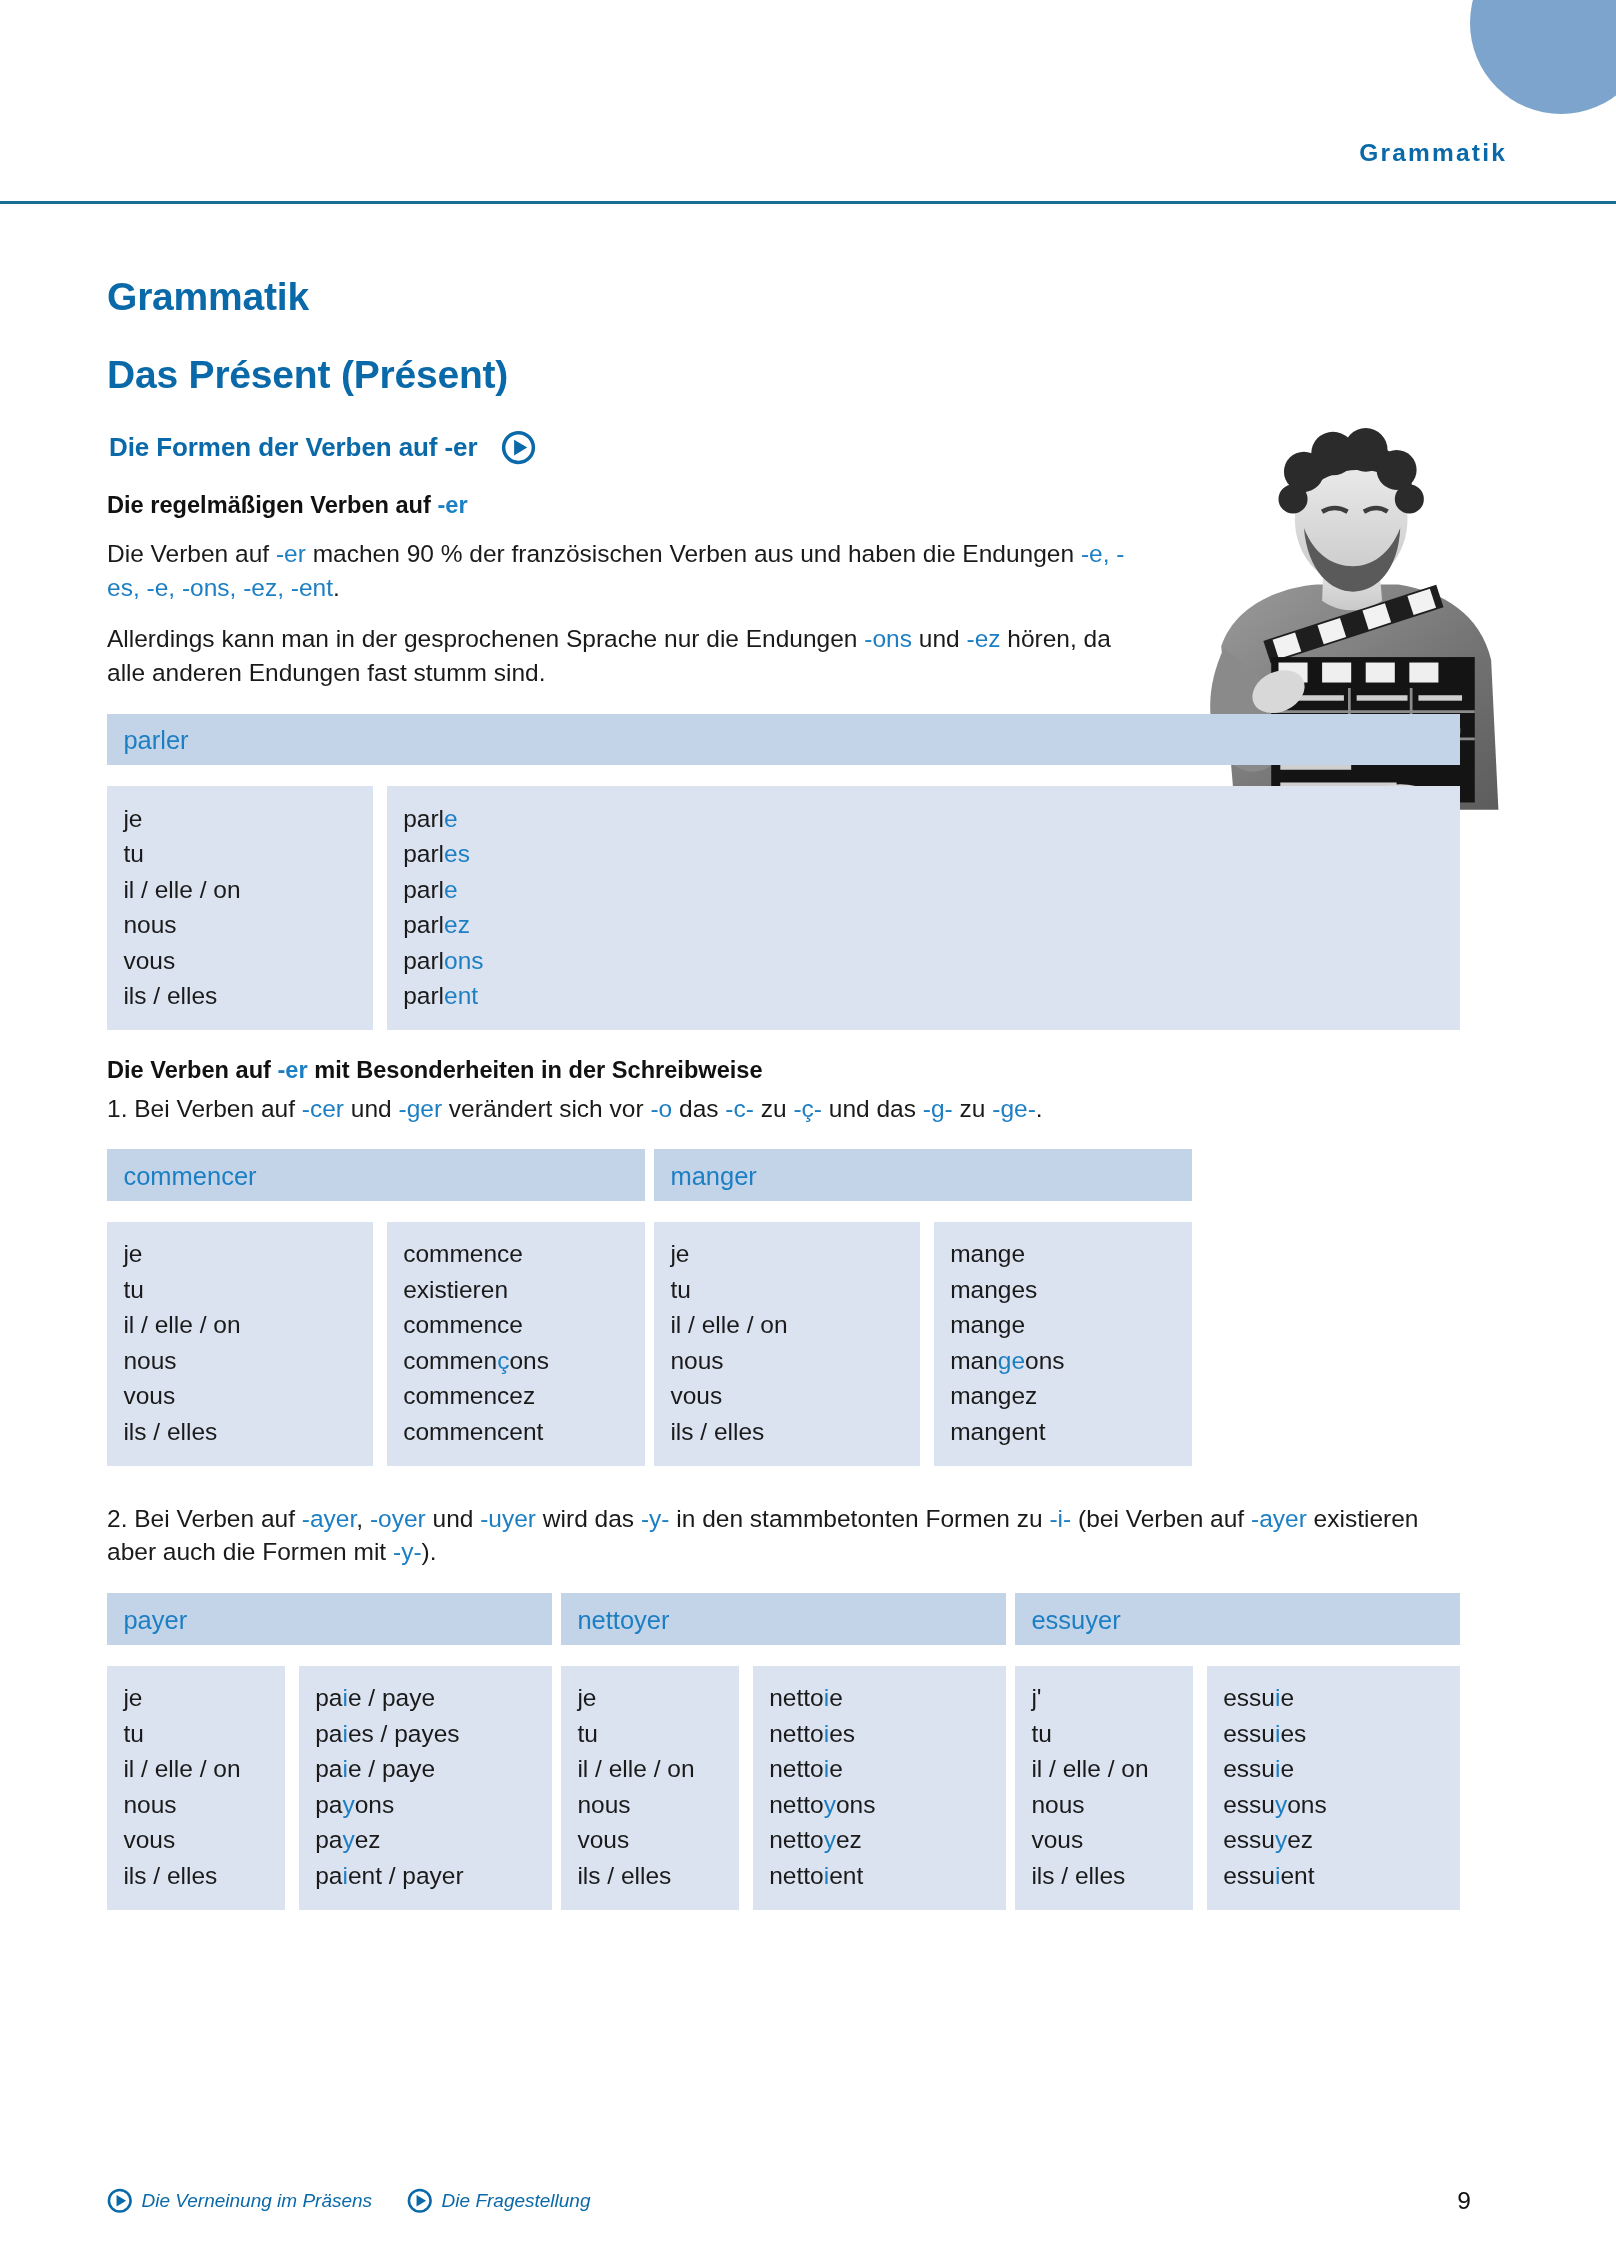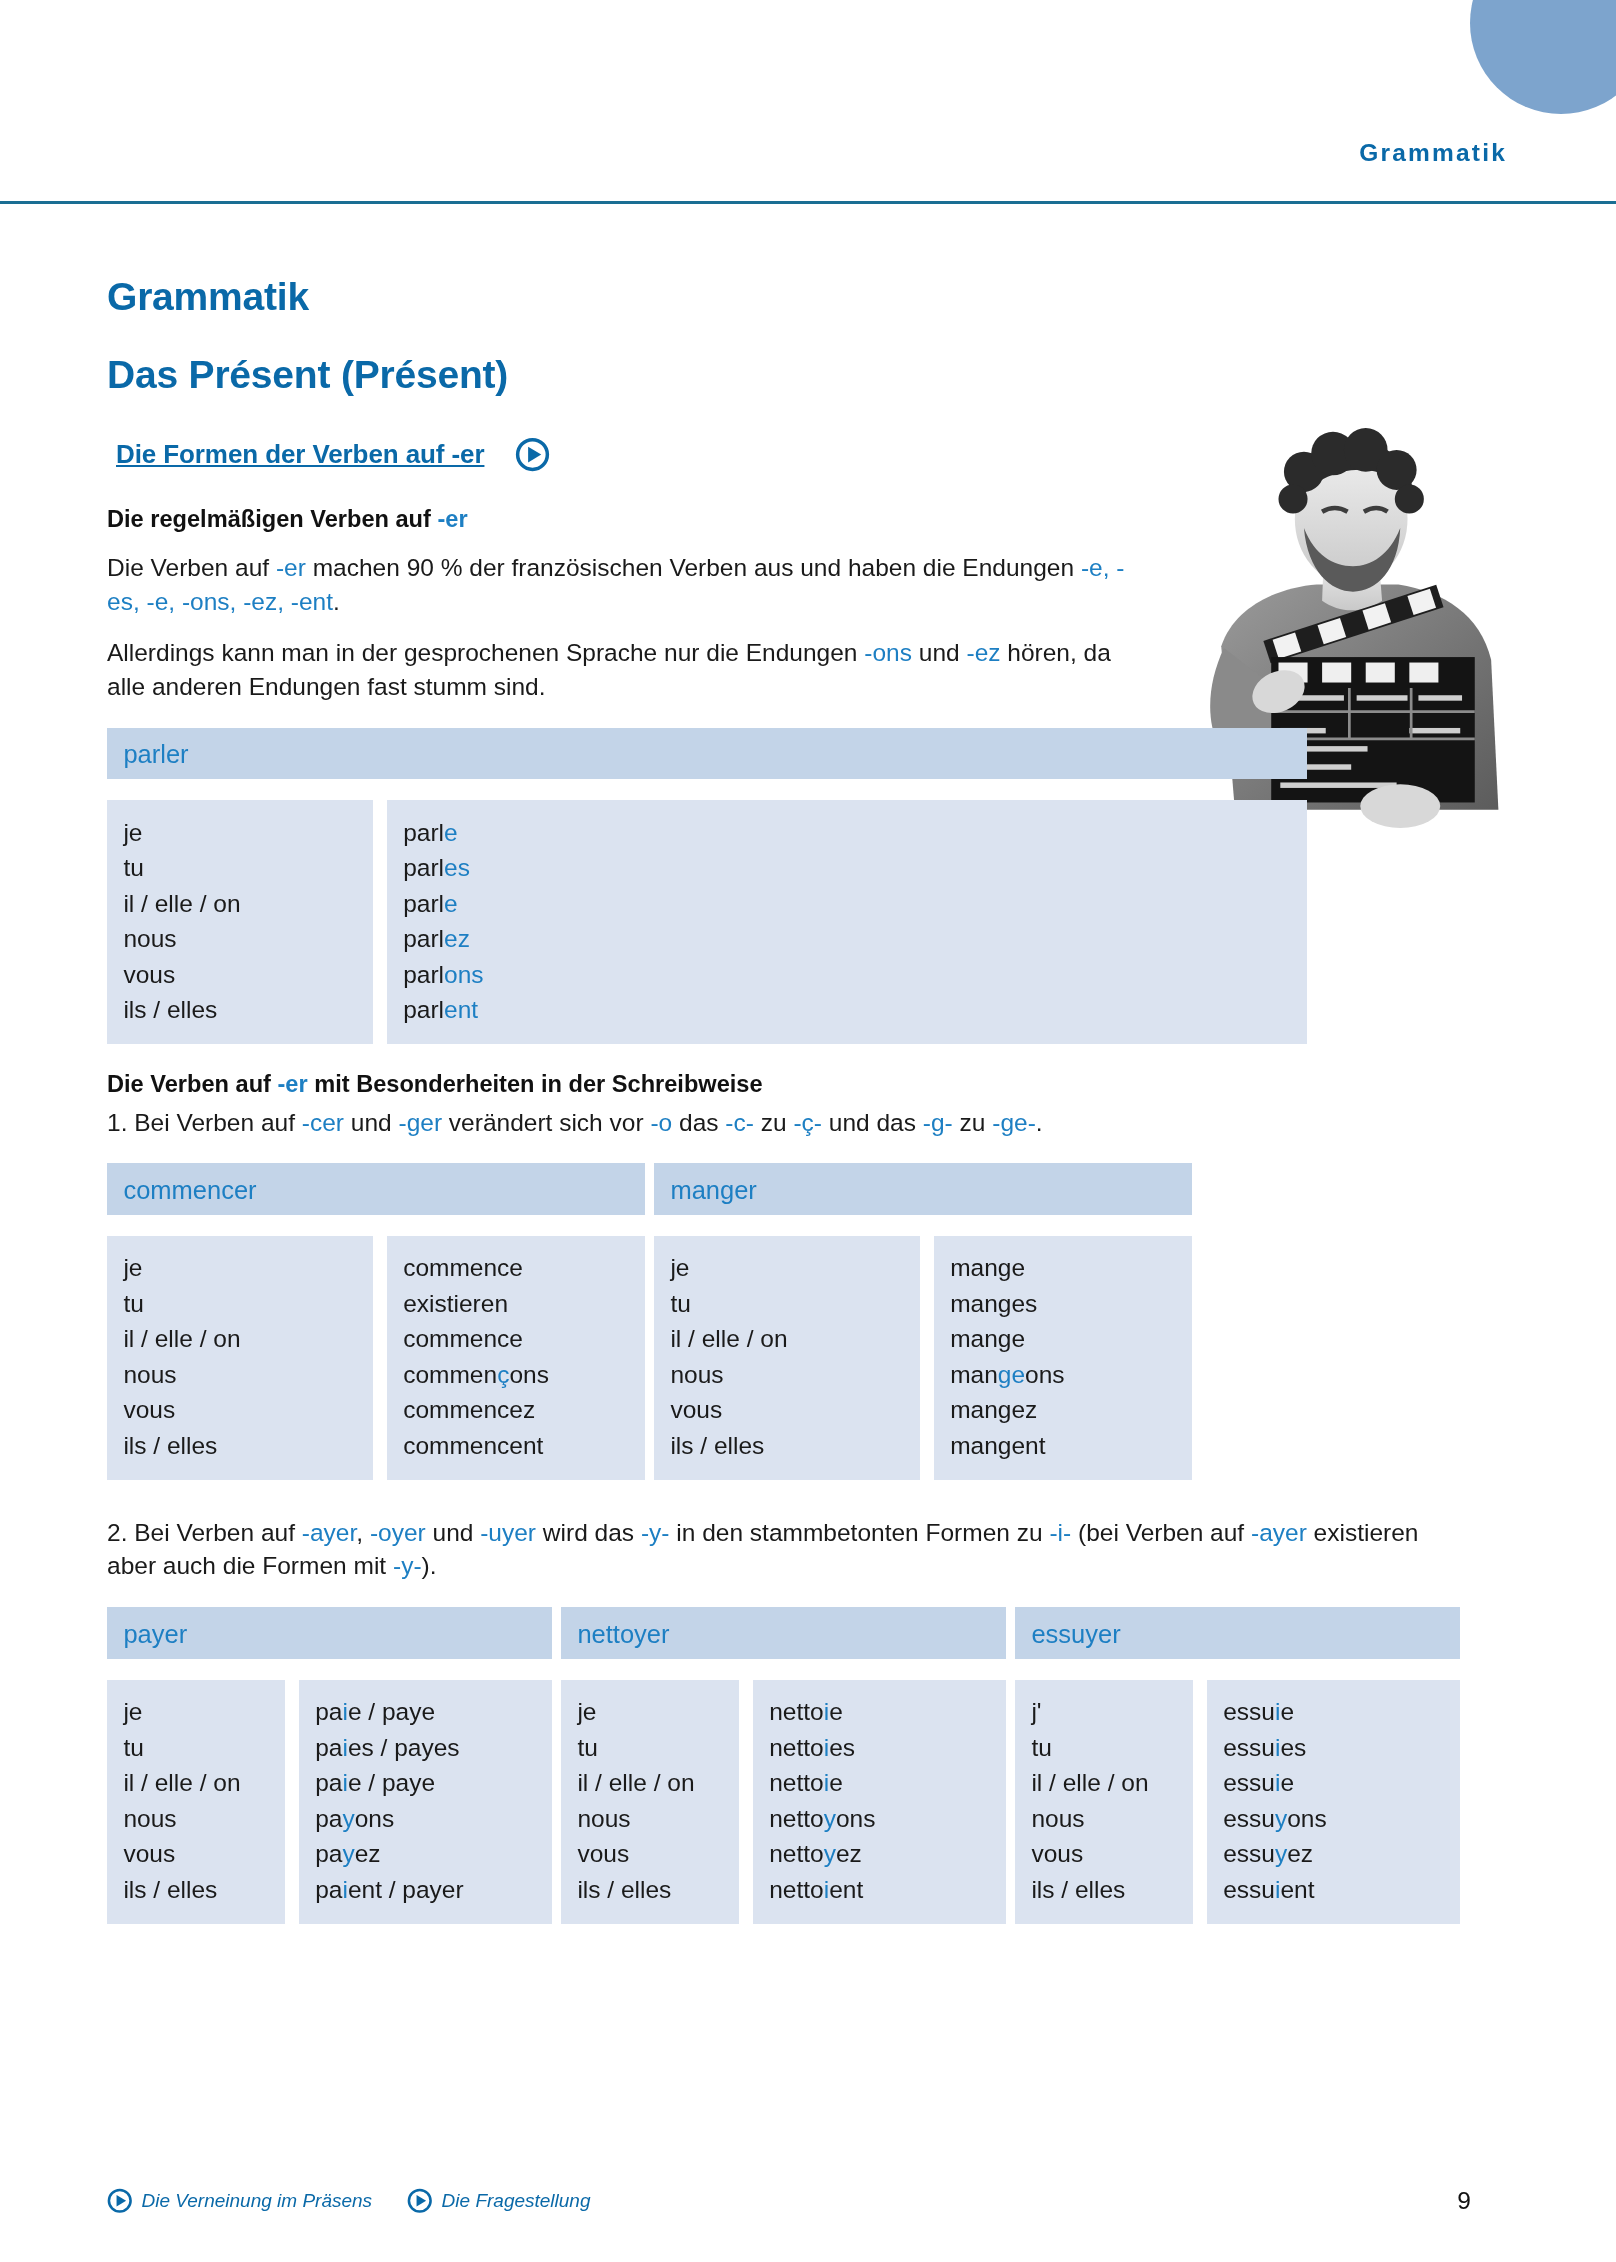--- a/index.html
+++ b/index.html
@@ -78,26 +78,25 @@
     letter-spacing: -0.2px;
     line-height: 1.1;
   }
   .sub-head-row {
     display: flex;
     align-items: center;
     gap: 22px;
     margin-top: 33px;
   }
   h3.sub-head {
-    margin: 9px;
+    margin: 2px;
     font-size: 26px;
     font-weight: bold;
     color: #0a69a8;
     letter-spacing: -0.1px;
-    text-decoration: underline;
   }
   h4.minor-head {
     margin: 27px 0 0 0;
     font-size: 23.6px;
     font-weight: bold;
     color: #111111;
   }
   h4.minor-head .hl { color: #1d7fc3; }
 
   
@@ -123,21 +122,21 @@
 
   
   .table-row {
     display: flex;
     gap: 9px;
     margin-top: 23.6px;
   }
   .conj-table {
     background: transparent;
   }
-  .conj-table.w-full  { width: 1200px; }
+  .conj-table.w-full  { width: 1353px; }
   .conj-table.w-half  { width: 538px; }
   .conj-table.w-third { width: 445px; }
 
   .conj-head {
     background: #c3d4e8;
     padding: 12.7px 16.4px 11px 16.4px;
     font-size: 25.5px;
     color: #1d7fc3;
     line-height: 1.1;
   }

